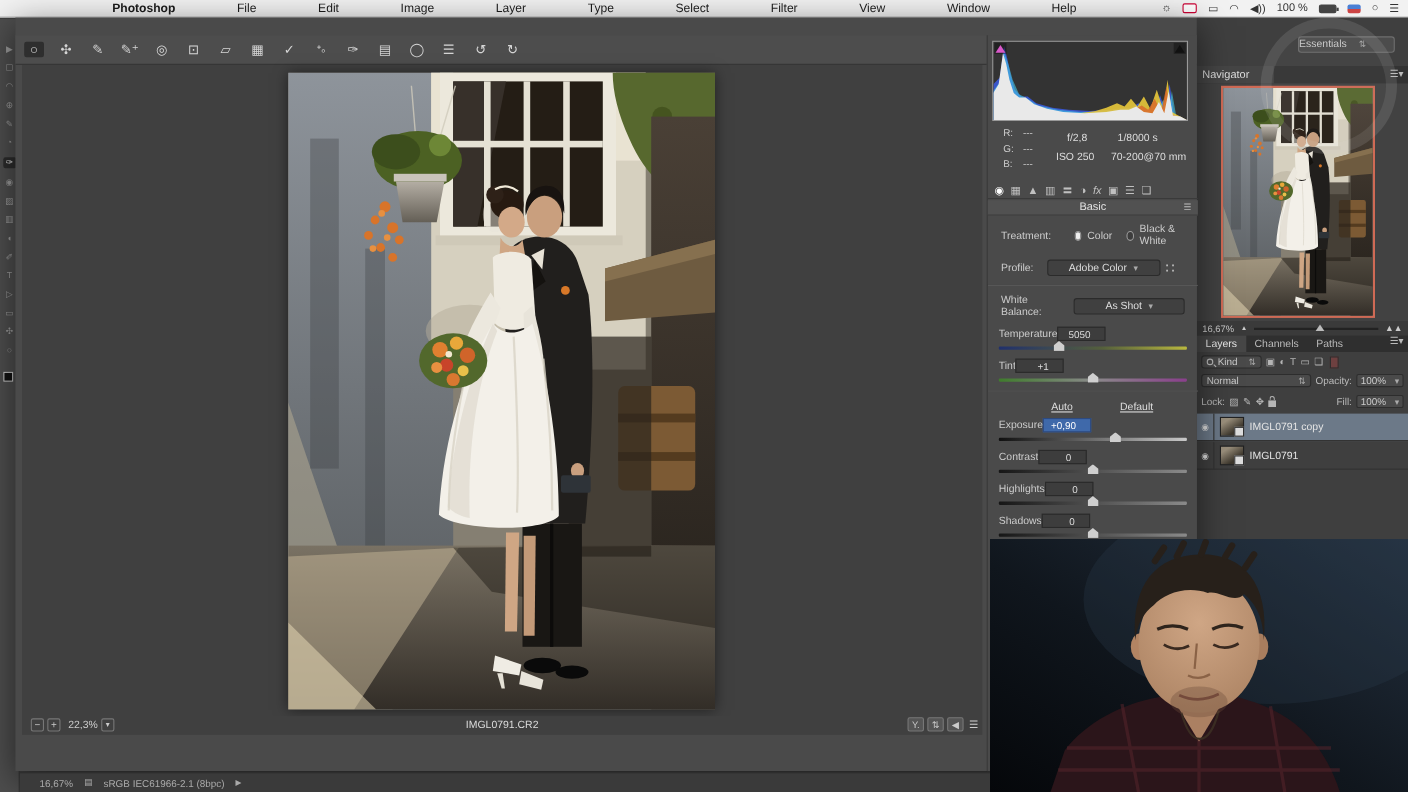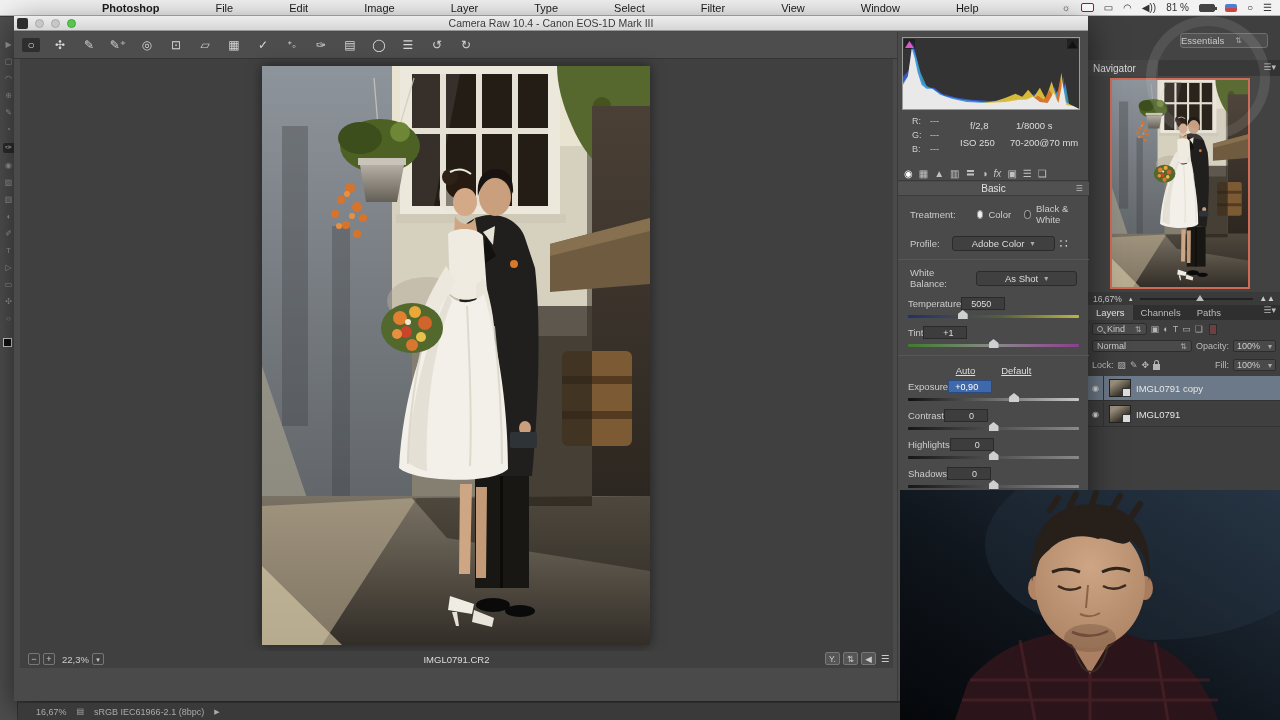--- a/index.html
+++ b/index.html
@@ -119,21 +119,21 @@
   .sval{width:44px;height:13px;background:#3d3d3d;border:1px solid #2a2a2a;color:#ddd;font-size:9px;
     display:flex;align-items:center;justify-content:flex-end;padding:0 13px;}
   .sval.hl{background:#3f69aa;color:#fff;border-color:#2d4a80;}
   .strack{position:relative;height:3px;margin:5px 10px 0;background:linear-gradient(90deg,#161616,#8a8a8a);border-radius:1px;}
   .tk-temp{background:linear-gradient(90deg,#20306c,#55603c 55%,#b9b83e);}
   .tk-tint{background:linear-gradient(90deg,#3f7c2c,#8a8a8a 50%,#8a3f8c);}
   .tk-exp{background:linear-gradient(90deg,#101010,#c8c8c8);}
   .sthumb{position:absolute;top:-5px;width:10px;height:9px;background:#cfcfcf;transform:translateX(-50%);
     clip-path:polygon(50% 0,100% 45%,100% 100%,0 100%,0 45%);}
   .links{display:flex;justify-content:center;gap:26px;font-size:9.5px;margin-top:9px;}
-  .links span{text-decoration:underline;color:#ddd;}
+  .links span{text-decoration:underline;color:#ddd;margin-left:17px;}
 
   
   #ps-status{left:18px;top:702px;width:882px;height:18px;background:#3a3a3a;border-top:1px solid #2c2c2c;
     display:flex;align-items:center;gap:10px;padding-left:18px;color:#aaa;font-size:9px;}
 
   
   #webcam{left:900px;top:490px;width:380px;height:230px;background:#05070a;z-index:30;}
 </style>
 </head>
 <body>
@@ -301,21 +301,21 @@
     <span class="mi">Filter</span>
     <span class="mi">View</span>
     <span class="mi">Window</span>
     <span class="mi">Help</span>
     <span id="menu-right">
       <span>☼</span>
       <span class="live-badge"></span>
       <span>▭</span>
       <span>◠</span>
       <span>◀))</span>
-      <span>81 %</span>
+      <span>100 %</span>
       <span class="batt"></span>
       <span class="card-ic"></span>
       <span>○</span>
       <span>☰</span>
     </span>
   </div>
 
   <div id="ps-tools" class="abs">
     <span class="tg">▶</span>
     <span class="tg">▢</span>
@@ -417,27 +417,20 @@
     <div class="layer-row" style="top:386px">
       <span class="eyebox">◉</span>
       <span class="lthumb"></span>
       <span>IMGL0791</span>
     </div>
   </div>
 
   <div id="watermark" class="abs"></div>
 
   <div id="crw" class="abs">
-    <div id="cr-titlebar">
-      <span id="doc-ic"></span>
-      <span class="tl tl-gray"></span>
-      <span class="tl tl-gray"></span>
-      <span class="tl tl-green"></span>
-      <span id="cr-title">Camera Raw 10.4  -  Canon EOS-1D Mark III</span>
-    </div>
     <div id="cr-toolbar">
       <span class="crt crt-sel">○</span>
       <span class="crt">✣</span>
       <span class="crt">✎</span>
       <span class="crt">✎⁺</span>
       <span class="crt">◎</span>
       <span class="crt">⊡</span>
       <span class="crt">▱</span>
       <span class="crt">▦</span>
       <span class="crt">✓</span>

